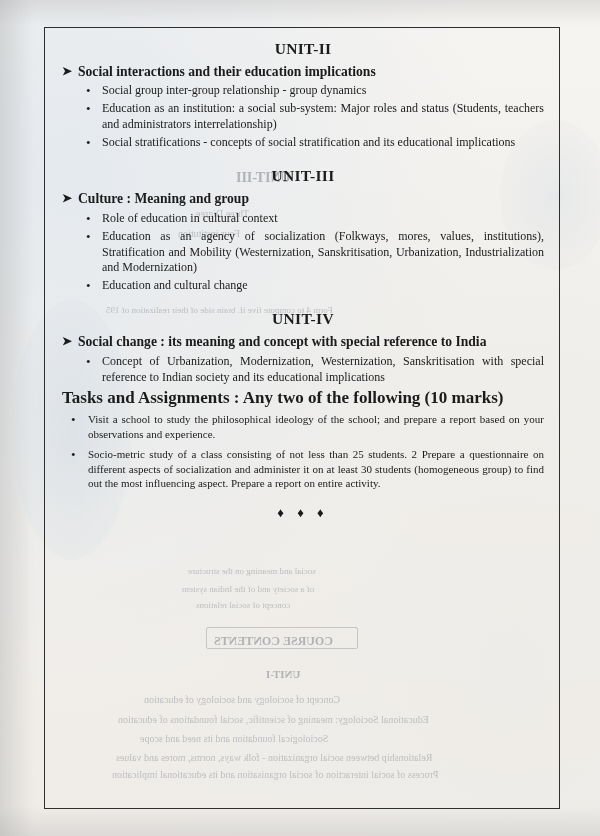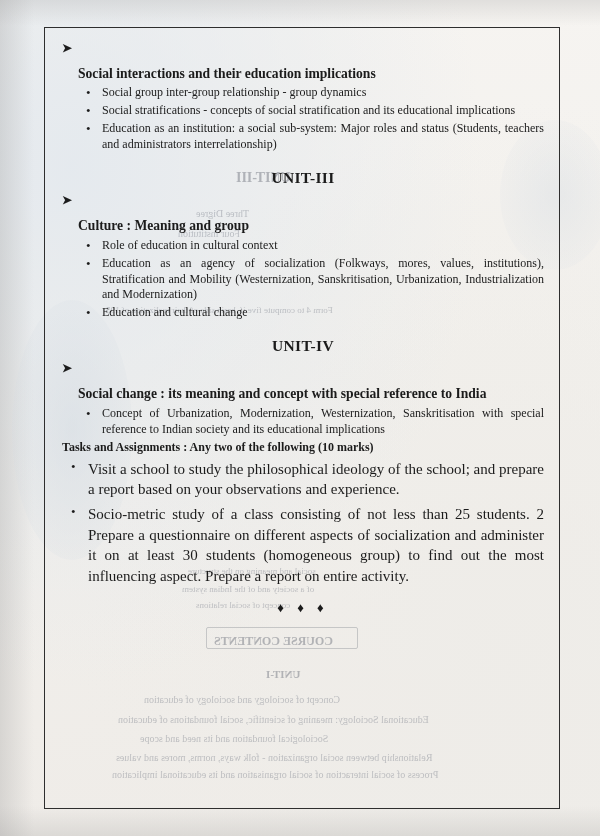--- a/index.html
+++ b/index.html
@@ -70,21 +70,21 @@
     font-size: 13.6px;
     margin: 0 0 3px 0;
   }
   .arrow {
     flex: 0 0 auto;
     width: 16px;
     font-size: 12px;
     line-height: 1.25;
     padding-top: 1px;
   }
-  .heading-text { flex: 1 1 auto; line-height: 1.28; margin-top: 25px; }
+  .heading-text { flex: 1 1 auto; line-height: 1.28; }
   ul.bullets {
     list-style: none;
     margin: 0 0 2px 0;
     padding: 0 0 0 22px;
   }
   ul.bullets > li {
     position: relative;
     font-size: 12px;
     line-height: 1.33;
     margin: 0 0 2px 0;
@@ -93,31 +93,31 @@
   }
   ul.bullets > li::before {
     content: "\2022";
     position: absolute;
     left: 2px;
     top: -1px;
     font-size: 13px;
   }
   .tasks-heading {
     font-weight: bold;
-    font-size: 12px;
+    font-size: 17px;
     margin: 0 0 4px 0;
   }
   ul.tasks {
     list-style: none;
     margin: 0;
     padding: 0 0 0 6px;
   }
   ul.tasks > li {
     position: relative;
-    font-size: 15px;
+    font-size: 11px;
     line-height: 1.36;
     margin: 0 0 5px 0;
     padding-left: 20px;
     text-align: justify;
   }
   ul.tasks > li::before {
     content: "\2022";
     position: absolute;
     left: 3px;
     top: -1px;
@@ -183,28 +183,29 @@
   <div class="bleed" style="left:116px;top:752px;font-size:10px;">Relationship between social organization - folk ways, norms, mores and values</div>
   <div class="bleed" style="left:112px;top:769px;font-size:10px;">Process of social interaction of social organisation and its educational implication</div>
   <div class="bleed-box" style="left:206px;top:627px;width:150px;height:20px;"></div>
 </div>
 
 <div class="frame"></div>
 
 <div class="content">
 
   <div>
+    <div class="unit-title">UNIT-II</div>
     <div class="heading-row">
       <span class="arrow">➤</span>
       <span class="heading-text">Social interactions and their education implications</span>
     </div>
     <ul class="bullets">
       <li>Social group inter-group relationship - group dynamics</li>
+      <li>Education as an institution: a social sub-system: Major roles and status (Students, teachers and administrators interrelationship)</li>
       <li>Social stratifications - concepts of social stratification and its educational implications</li>
-      <li>Education as an institution: a social sub-system: Major roles and status (Students, teachers and administrators interrelationship)</li>
     </ul>
   </div>
 
   <div>
     <div class="unit-title second">UNIT-III</div>
     <div class="heading-row">
       <span class="arrow">➤</span>
       <span class="heading-text">Culture : Meaning and group</span>
     </div>
     <ul class="bullets">

